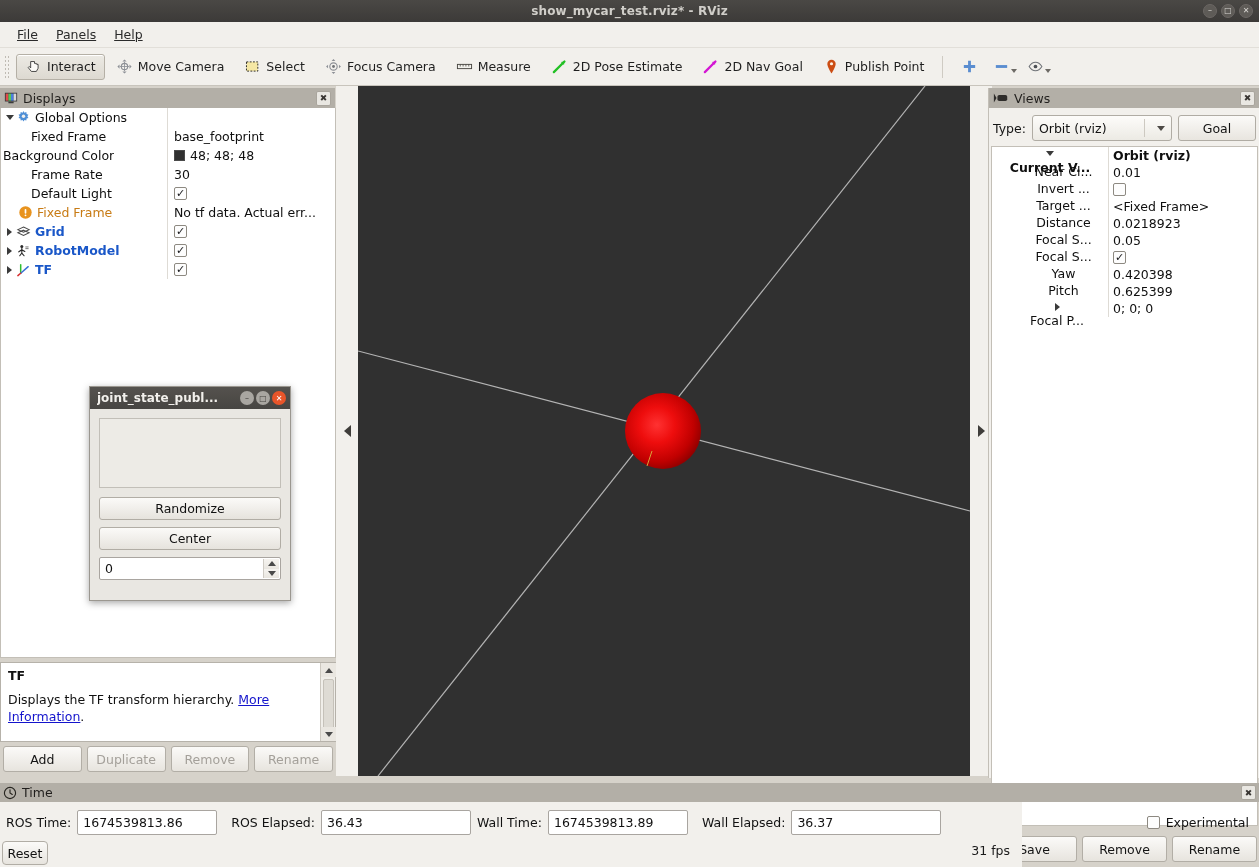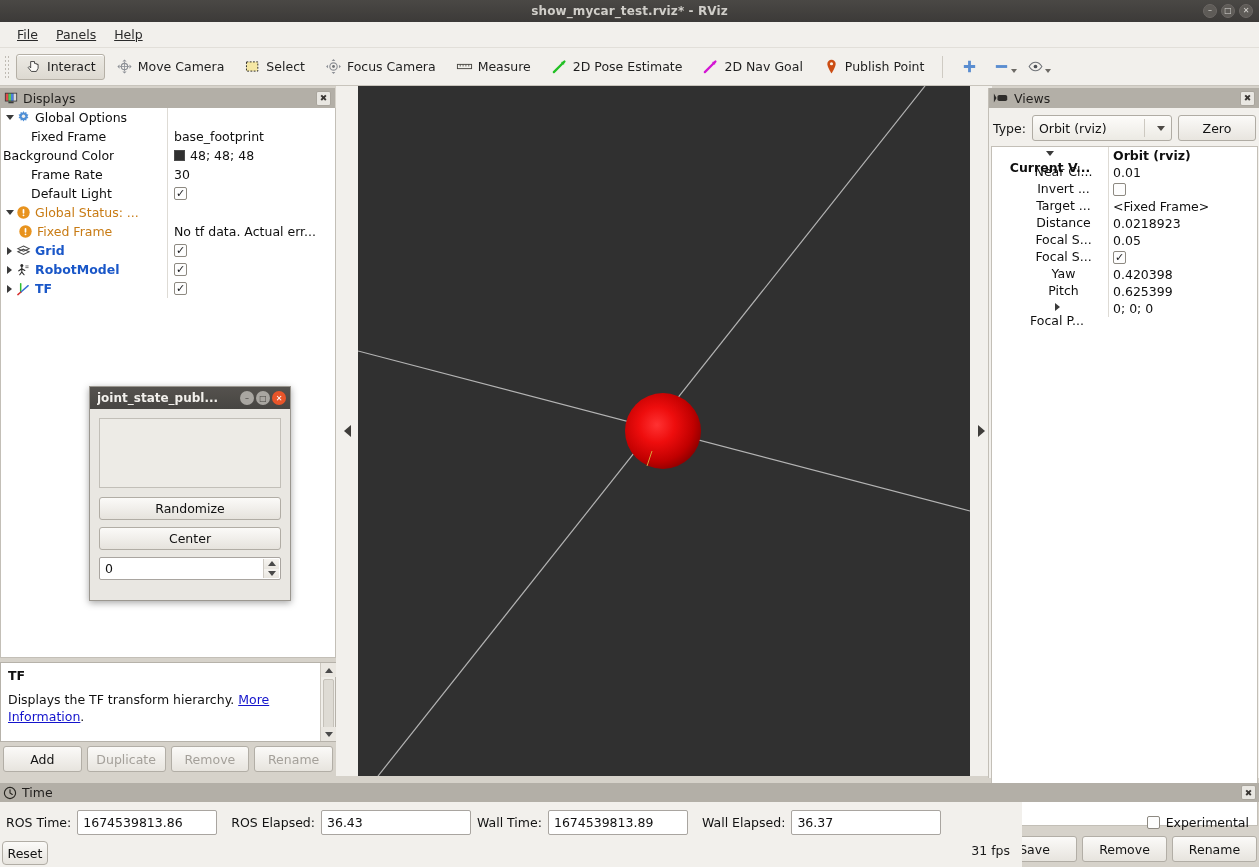--- a/index.html
+++ b/index.html
@@ -457,34 +457,20 @@
 
       <div class="tr">
         <div class="c1" style="padding-left:30px;">
           <span class="lbl plain">Default Light</span>
         </div>
         <div class="c2">
             <span class="cbx">✓</span>
           </div>
       </div>
 
-      <div class="tr">
-        <div class="c1">
-          <span class="twisty">
-              <i class="tw-down"></i>
-            </span>
-          <svg class="titem-ico" viewBox="0 0 16 16">
-            <circle cx="8" cy="8" r="6.6" fill="#e8931e"></circle>
-            <rect x="7.1" y="4.2" width="1.8" height="5" rx=".9" fill="#fff"></rect>
-            <circle cx="8" cy="11" r="1" fill="#fff"></circle>
-          </svg>
-          <span class="lbl warn">Global Status: ...</span>
-        </div>
-        <div class="c2"></div>
-      </div>
 
       <div class="tr">
         <div class="c1" style="padding-left:17px;">
           <svg class="titem-ico" viewBox="0 0 16 16">
             <circle cx="8" cy="8" r="6.6" fill="#e8931e"></circle>
             <rect x="7.1" y="4.2" width="1.8" height="5" rx=".9" fill="#fff"></rect>
             <circle cx="8" cy="11" r="1" fill="#fff"></circle>
           </svg>
           <span class="lbl warn">Fixed Frame</span>
         </div>
@@ -634,21 +620,21 @@
       <span class="panel-close">✖</span>
     </div>
 
     <div class="views-type">
       <span class="type-lbl">Type:</span>
       <span class="combo">
         <span class="cv">Orbit (rviz)</span>
         <span class="cdiv"></span>
         <span class="caret"></span>
       </span>
-      <span class="zero-btn">Zero</span>
+      <span class="zero-btn">Goal</span>
     </div>
 
     <div class="views-tree">
 
       <div class="vr bold">
         <div class="vc1">
           <span class="twisty">
               <i class="tw-down"></i>
             </span>
           <span class="vlbl">Current V...</span>

